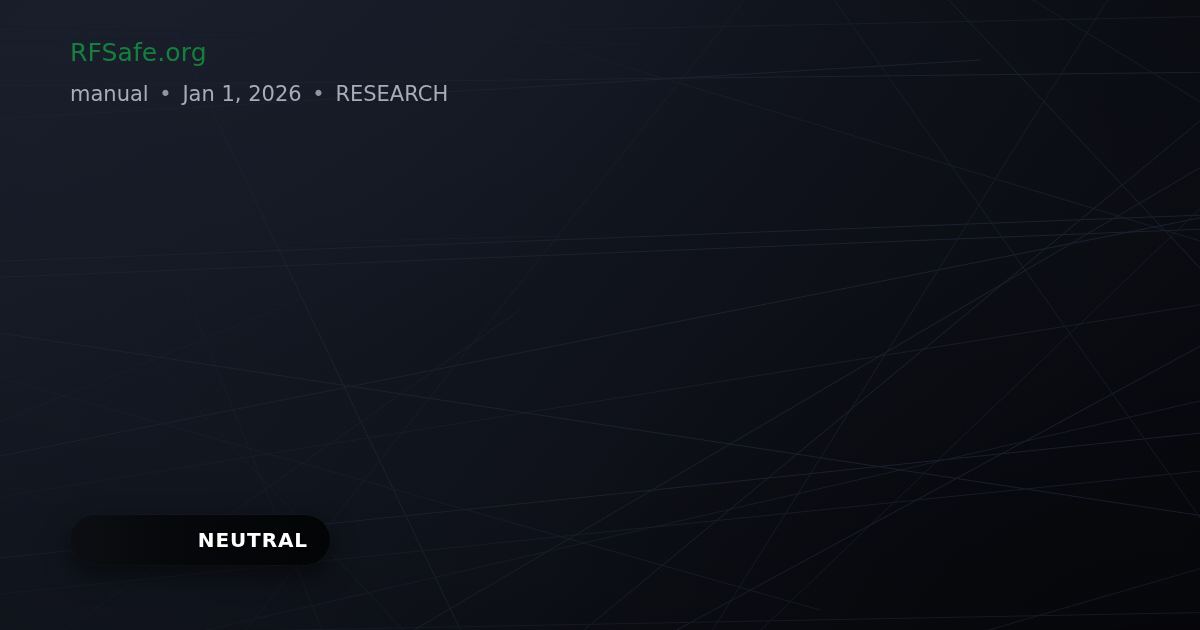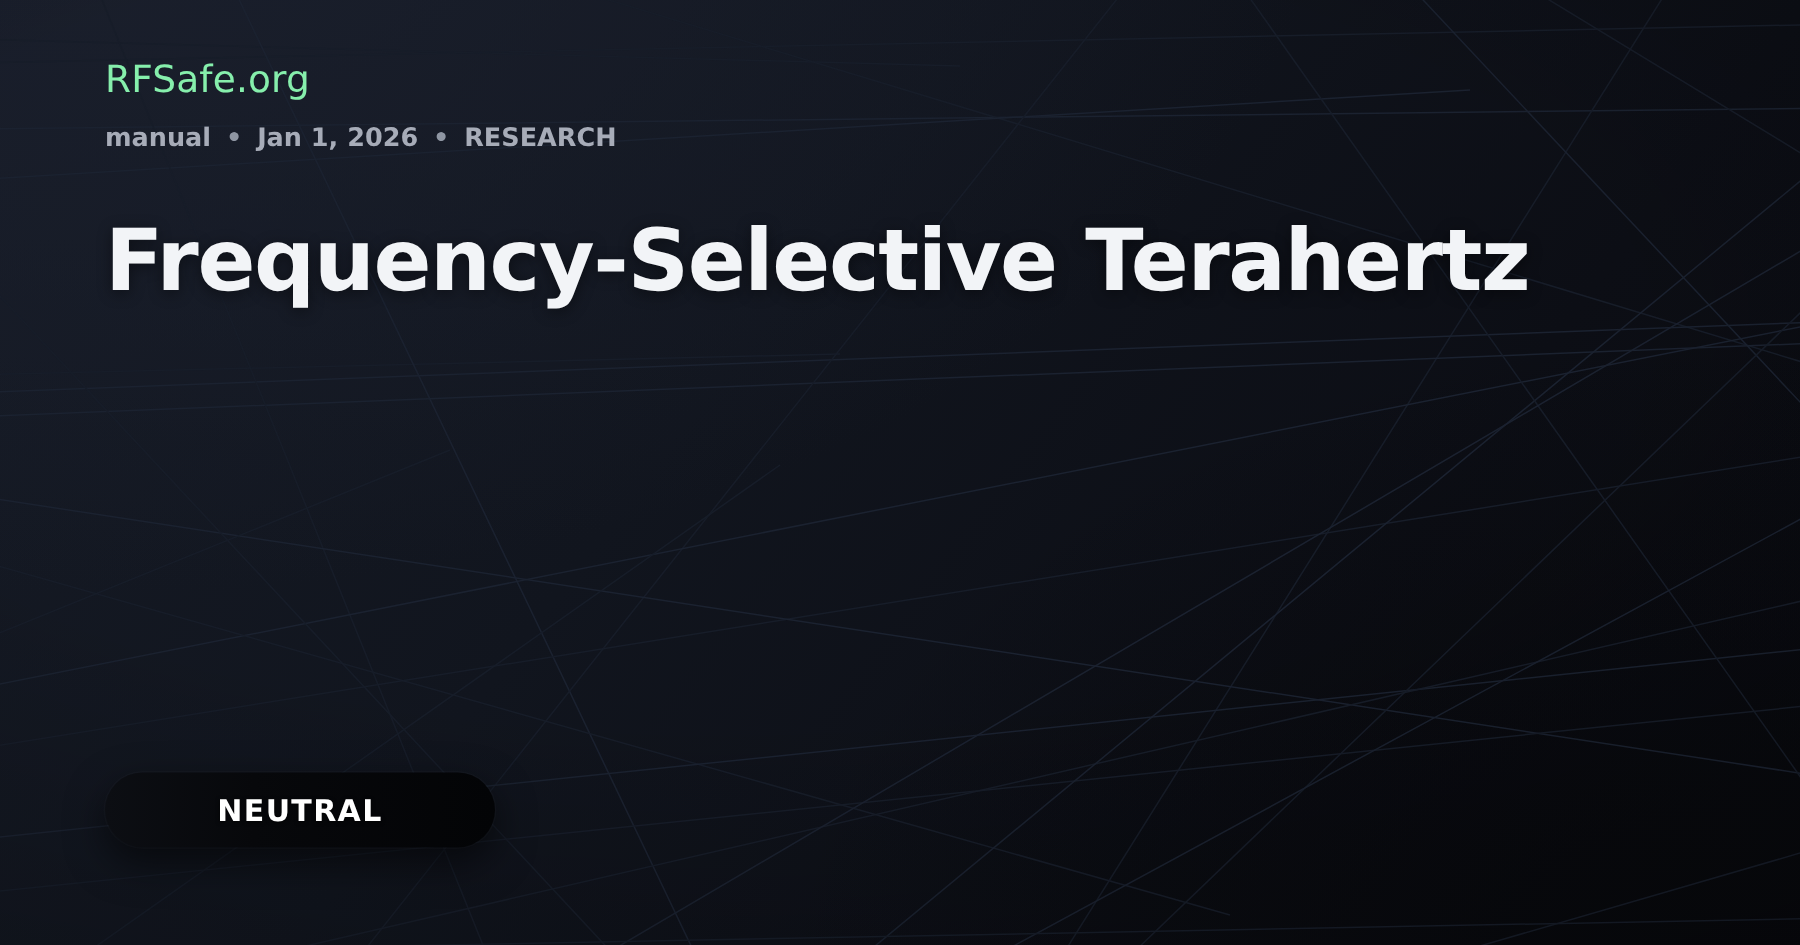--- a/index.html
+++ b/index.html
@@ -52,31 +52,31 @@
     box-sizing: border-box;
   }
 
   #site-name {
     position: absolute;
     left: 70px;
     top: 38px;
     font-size: 25px;
     font-weight: 400;
     line-height: 1.18;
-    color: #86efac;
+    color: #15803d;
     letter-spacing: 0.1px;
     white-space: nowrap;
   }
 
   #meta-line {
     position: absolute;
     left: 70px;
     top: 82px;
-    font-size: 17px;
-    font-weight: 700;
+    font-size: 21px;
+    font-weight: 400;
     line-height: 1.2;
     color: #a7acb8;
     white-space: nowrap;
   }
   #meta-line .sep {
     color: #8f96a3;
     padding: 0 4px;
   }
 
   #headline {
@@ -97,21 +97,21 @@
     position: absolute;
     left: 70px;
     top: 515px;
     display: flex;
     align-items: center;
     gap: 14px;
   }
   .badge {
     display: inline-flex;
     align-items: center;
-    justify-content: center;
+    justify-content: flex-end;
     height: 50px;
     min-width: 260px;
     box-sizing: border-box;
     padding: 0 22px;
     border-radius: 999px;
     background: linear-gradient(90deg, #0c0e13 0%, #07080b 38%, #030406 100%);
     box-shadow:
       0 0 0 1px rgba(255,255,255,0.018),
       0 10px 26px rgba(0,0,0,0.55);
   }
@@ -177,21 +177,21 @@
 
     <div id="meta-line">
       <span>manual</span>
       <span class="sep">•</span>
       <span>Jan 1, 2026</span>
       <span class="sep">•</span>
       <span>RESEARCH</span>
     </div>
 
     <h1 id="headline">
-      <span>Frequency-Selective Terahertz</span><br>
+      <br>
       <br>
     </h1>
 
     <div id="badge-row">
       <div class="badge">
         <span class="badge-label">NEUTRAL</span>
       </div>
     </div>
 
   </div>

